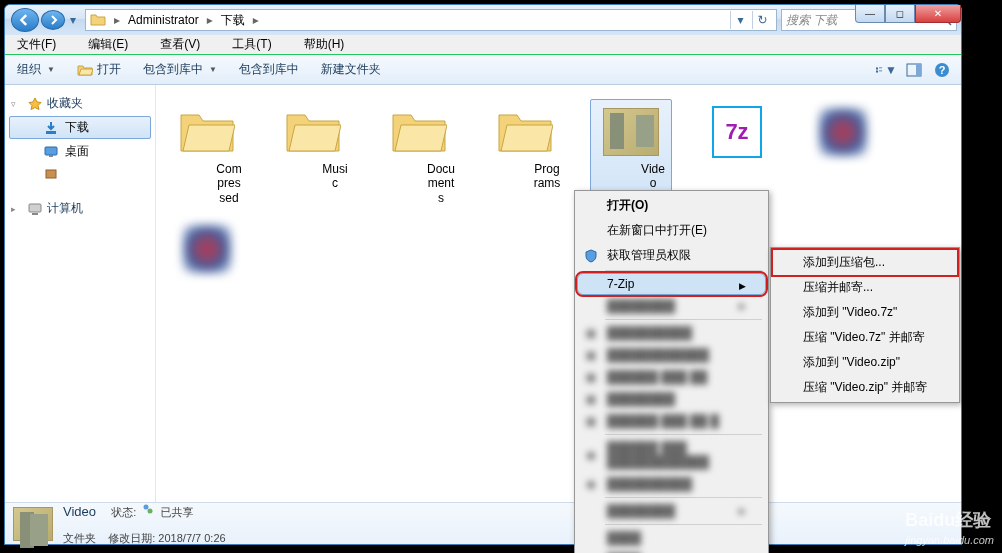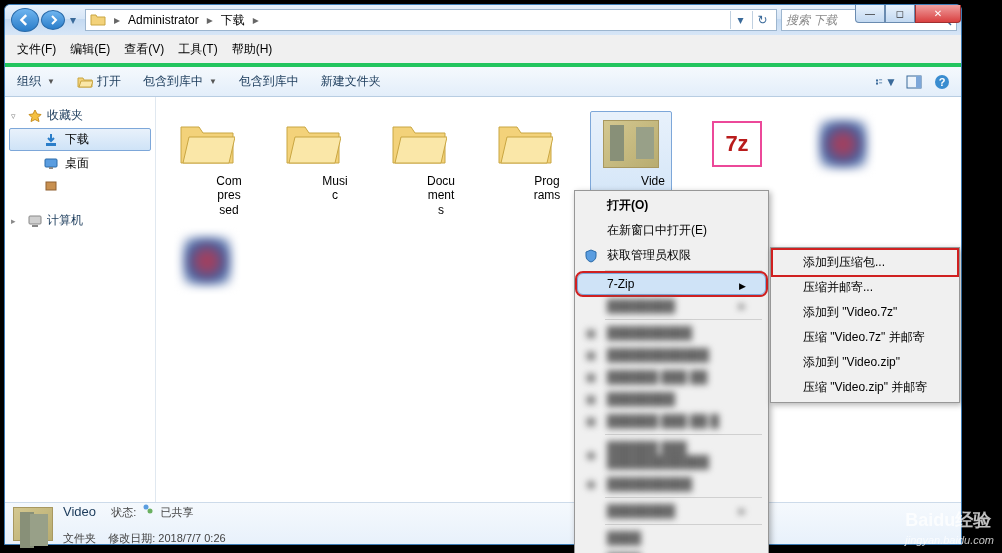--- a/index.html
+++ b/index.html
@@ -18,21 +18,21 @@
 .crumb-sep { color: #666; padding: 0 2px; }
 .addr-refresh { margin-left: auto; display: flex; align-items: center; gap: 2px; }
 .addr-btn { width: 20px; height: 18px; display: flex; align-items: center; justify-content: center; border-left: 1px solid #c0d0e0; color: #3a6a9a; cursor: pointer; }
 .searchbox { width: 176px; height: 22px; background: #fff; border: 1px solid #9db6cf; margin-right: 4px; display: flex; align-items: center; padding: 0 4px; color: #888; font-style: italic; }
 .searchbox .sicon { margin-left: auto; color: #3a6a9a; }
 .winbtns { position: absolute; top: 0; right: 0; display: flex; }
 .winbtn { width: 30px; height: 18px; border: 1px solid #6a8bb0; border-top: none; background: linear-gradient(to bottom, #e8f1fb, #c3d9f1); display: flex; align-items: center; justify-content: center; font-size: 10px; font-family: Arial; color: #333; cursor: pointer; }
 .winbtn.close { background: linear-gradient(to bottom, #f0a0a0, #d94040); color: #fff; border-color: #a03030; width: 46px; border-radius: 0 0 4px 0; }
 .winbtn.min { border-radius: 0 0 0 4px; }
 
-.menubar { height: 32px; background: #f0f0f0; border-bottom: 4px solid #22c55e; display: flex; align-items: center; padding: 0 6px; gap: 2px; }
+.menubar { height: 20px; background: #f0f0f0; border-bottom: 1px solid #22c55e; display: flex; align-items: center; padding: 0 6px; gap: 20px; }
 .menubar span { padding: 2px 6px; cursor: pointer; }
 
 .toolbar { height: 30px; background: linear-gradient(to bottom, #f5f9fd, #e3eefa); border-bottom: 1px solid #b8cde2; display: flex; align-items: center; padding: 0 8px; gap: 14px; color: #1a3a5a; }
 .tool { display: flex; align-items: center; gap: 4px; cursor: pointer; padding: 2px 4px; }
 .tool .dd { font-size: 8px; color: #555; margin-left: 2px; }
 .tool-right { margin-left: auto; display: flex; align-items: center; gap: 6px; }
 .tool-icon-btn { width: 22px; height: 22px; display: flex; align-items: center; justify-content: center; cursor: pointer; color: #3a6a9a; }
 
 .body { flex: 1; display: flex; overflow: hidden; }
 .sidebar { width: 150px; background: #fff; padding: 8px 4px; display: flex; flex-direction: column; gap: 2px; }
@@ -49,21 +49,21 @@
 .file-item { width: 82px; display: flex; flex-direction: column; align-items: center; text-align: center; cursor: pointer; padding: 4px; border: 1px solid transparent; }
 .file-item.selected { background: linear-gradient(to bottom, #e8f1fb, #cfe3f7); border: 1px solid #7da7d9; border-radius: 2px; }
 .file-icon { width: 60px; height: 56px; display: flex; align-items: center; justify-content: center; margin-bottom: 2px; }
 .file-label { font-size: 12px; word-break: break-word; line-height: 1.2; margin-left: 44px; }
 
 .folder-svg { width: 56px; height: 48px; }
 .video-thumb { width: 56px; height: 48px; background: linear-gradient(135deg, #d4c890, #b8ac70); border: 1px solid #a89860; position: relative; }
 .video-thumb::before, .video-thumb::after { content: ""; position: absolute; background: #889078; }
 .video-thumb::before { left: 6px; top: 4px; width: 14px; height: 36px; }
 .video-thumb::after { right: 4px; top: 6px; width: 18px; height: 32px; background: #98a088; }
-.sevenz-ico { width: 50px; height: 46px; border: 2px solid #ec4899; display: flex; align-items: center; justify-content: center; font: bold 22px Arial; color: #b91c1c; background: #fff; }
+.sevenz-ico { width: 50px; height: 52px; border: 2px solid #0ea5e9; display: flex; align-items: center; justify-content: center; font: bold 22px Arial; color: #a21caf; background: #fff; }
 .blur-ico { width: 48px; height: 48px; filter: blur(5px); background: radial-gradient(circle, #a04060 20%, #4060a0 60%, #fff 100%); border-radius: 4px; }
 
 .ctxmenu { position: absolute; background: #f0f0f0; border: 1px solid #979797; box-shadow: 2px 2px 6px rgba(0,0,0,.3); padding: 2px; font-size: 12px; }
 .ctxmenu.main { left: 574px; top: 190px; width: 195px; }
 .ctxmenu.sub { left: 770px; top: 247px; width: 190px; }
 .menu-row { padding: 4px 20px 4px 30px; cursor: pointer; position: relative; display: flex; align-items: center; }
 .menu-row.hl { background: #cfe3f7; border: 1px solid #7da7d9; border-radius: 6px; padding: 3px 19px 3px 29px; }
 .menu-row .arrow { margin-left: auto; font-size: 9px; }
 .menu-row .mico { position: absolute; left: 6px; width: 16px; height: 16px; display: flex; align-items: center; justify-content: center; }
 .menu-sep { height: 1px; background: #d0d0d0; margin: 2px 4px 2px 28px; }

